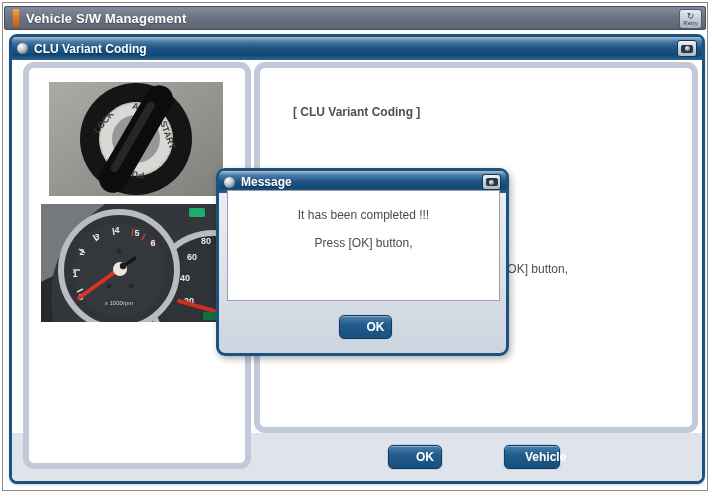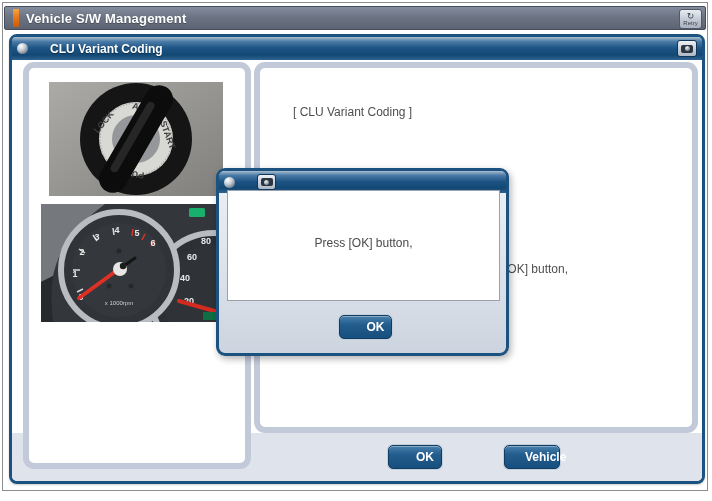--- a/index.html
+++ b/index.html
@@ -24,21 +24,21 @@
                align-items:center; justify-content:center; cursor:pointer; }
   .retry-glyph { font-size:9px; line-height:8px; color:#39414f; }
   .retry-label { font-size:6px; line-height:7px; color:#39414f; }
 
   
   .window { position:absolute; left:6px; top:31px; width:696px; height:450px;
             border:3px solid #1c527f; border-radius:8px; background:#ffffff;
             box-shadow:0 1px 2px rgba(0,0,0,.2); }
   .titlebar { position:absolute; left:0; top:0; right:0; height:23px;
               background:linear-gradient(180deg,#a9bdcd 0%,#4a7aa6 20%,#1d5484 48%,#134874 78%,#2e6392 100%);
-              border-radius:4px 4px 0 0; display:flex; align-items:center; padding:0 5px; gap:22px; }
+              border-radius:4px 4px 0 0; display:flex; align-items:center; padding:0 5px; gap:6px; }
   .sphere { width:11px; height:11px; border-radius:50%;
             background:radial-gradient(circle at 35% 28%, #ffffff 0%, #c3ccd6 40%, #77828f 75%, #545e6b 100%); }
   .titlebar-text { color:#ffffff; font-size:12px; font-weight:bold; flex:1;
                    text-shadow:0 1px 1px rgba(0,0,0,.4); }
   .camera-btn { width:20px; height:17px; border:1px solid #10365a; border-radius:3px;
                 background:linear-gradient(180deg,#eef1f5 0%,#c3ccd8 60%,#aeb8c6 100%);
                 display:flex; align-items:center; justify-content:center; cursor:pointer; }
   .cam-body { width:12px; height:8px; background:#2c3540; border-radius:2px;
               position:relative; }
   .cam-lens { position:absolute; left:3.5px; top:1.5px; width:5px; height:5px; border-radius:50%;
@@ -172,34 +172,36 @@
             <circle cx="79" cy="65" r="7" fill="#e9e7e3"></circle>
             <circle cx="82" cy="62" r="3.2" fill="#1c1c1c"></circle>
             <circle cx="78" cy="47" r="2.5" fill="#25282c"></circle>
             <circle cx="68" cy="82" r="2.5" fill="#25282c"></circle>
               <circle cx="90" cy="82" r="2.5" fill="#25282c"></circle>
           </svg>
         </div>
       </div>
 
       <div class="panel right-panel">
-        <div class="rp-text" style="left:33px; top:37px;">[ CLU Variant Coding ]</div>
+        <div class="rp-text" style="left:33px; top:37px;font-weight:bold;">[ CLU Variant Coding ]</div>
         <div class="rp-text" style="left:244px; top:194px;">[OK] button,</div>
       </div>
 
       <div class="dialog">
         <div class="titlebar">
           <span class="sphere"></span>
+          <span class="titlebar-text">Message</span>
           <span class="camera-btn" style="width:19px; height:16px;">
             <span class="cam-body">
                 <span class="cam-lens"></span>
               </span>
           </span>
         </div>
         <div class="dialog-inner">
+          <div class="dlg-line" style="top:17px;">It has been completed !!!</div>
           <div class="dlg-line" style="top:45px;">Press [OK] button,</div>
         </div>
         <button class="btn-blue" style="left:120px; top:144px; width:53px;">OK</button>
       </div>
 
     </div>
   </div>
 </div>
 
 </body></html>

